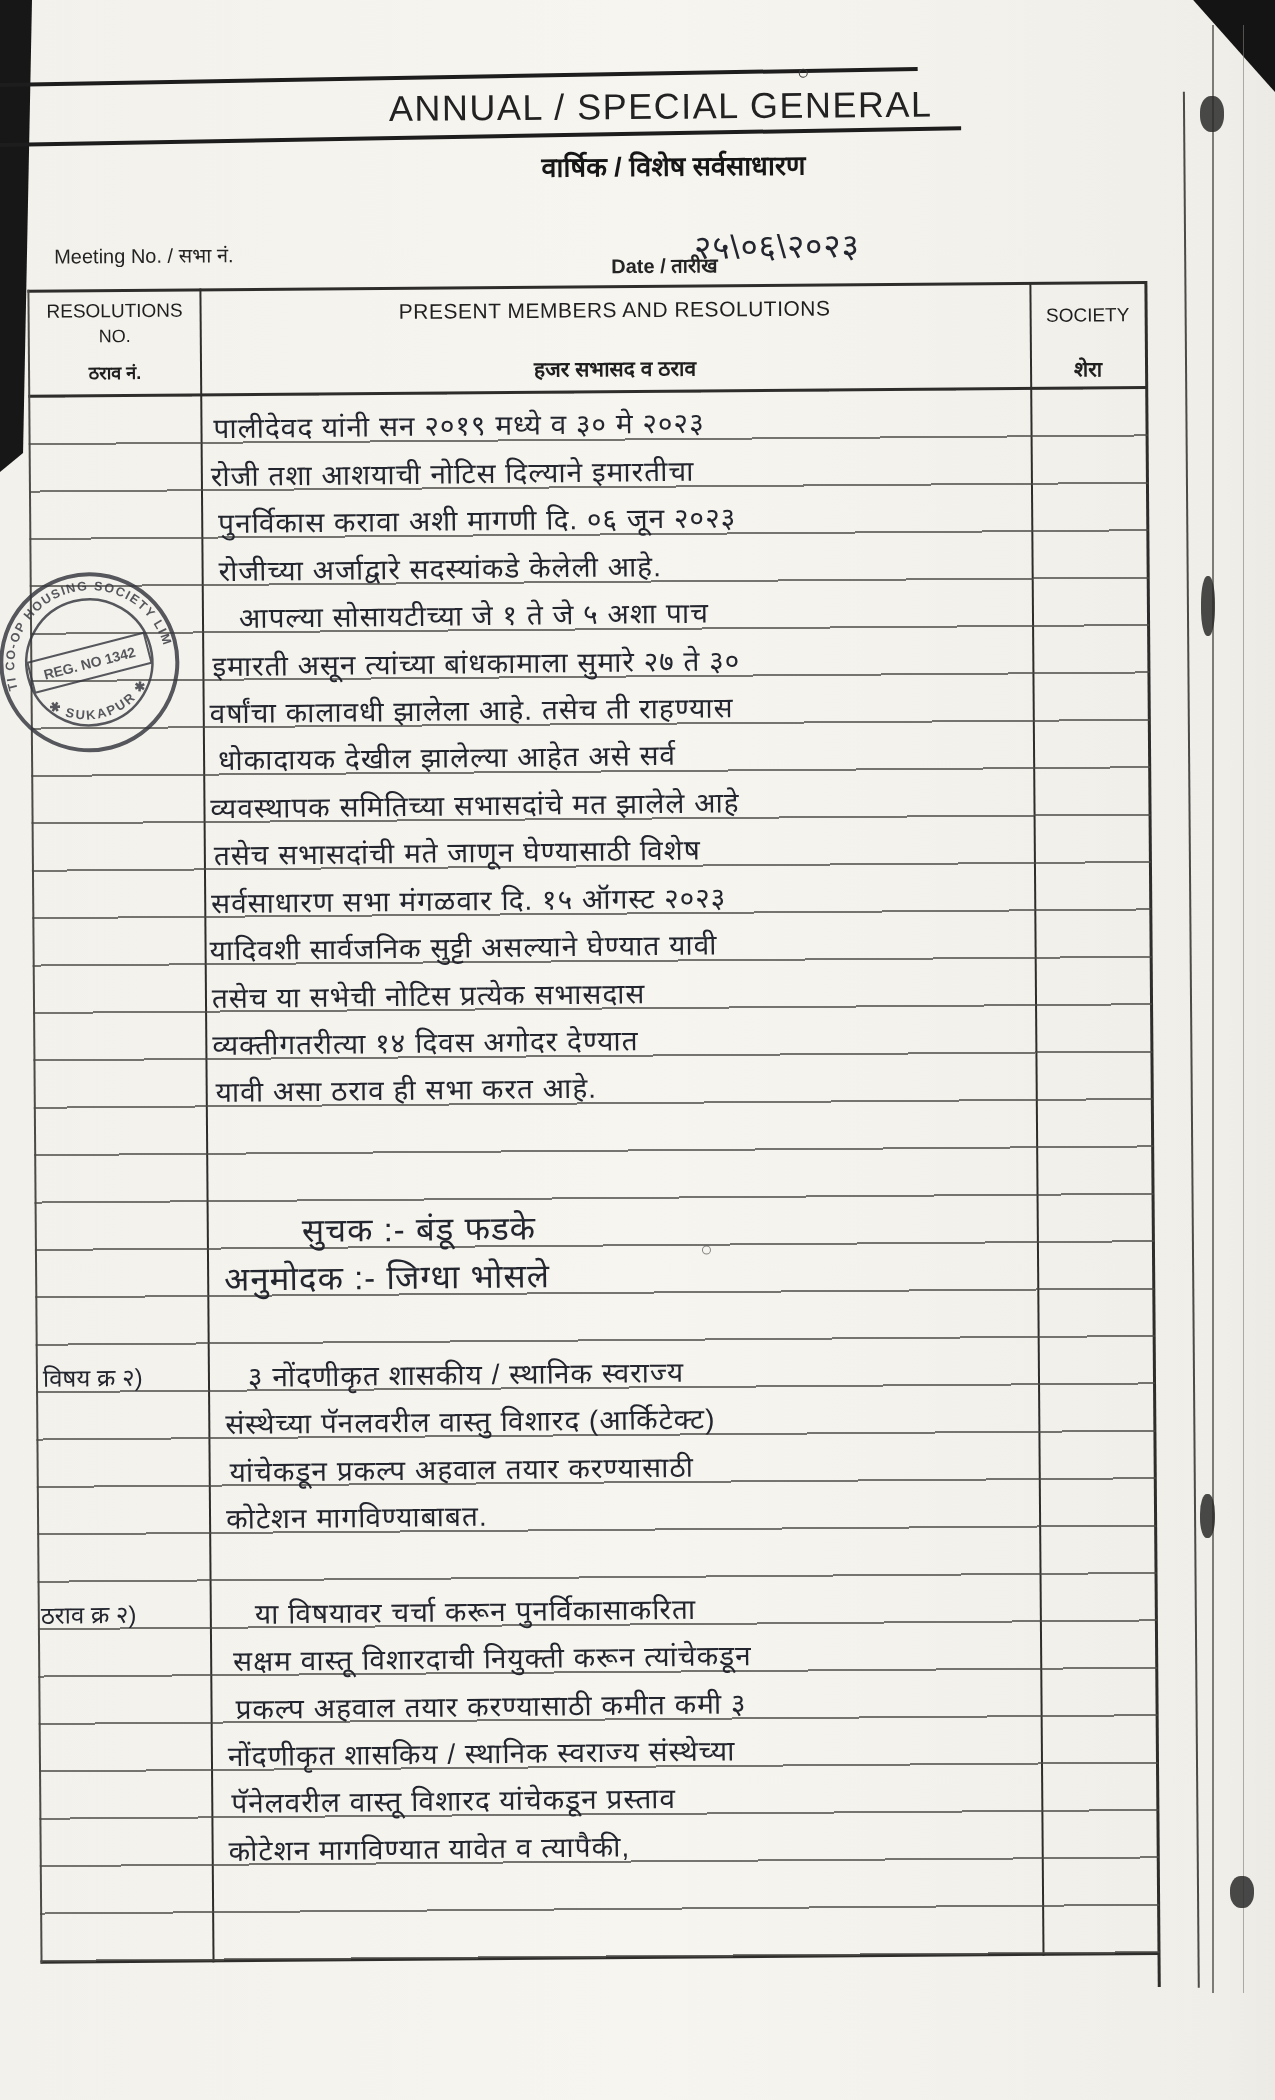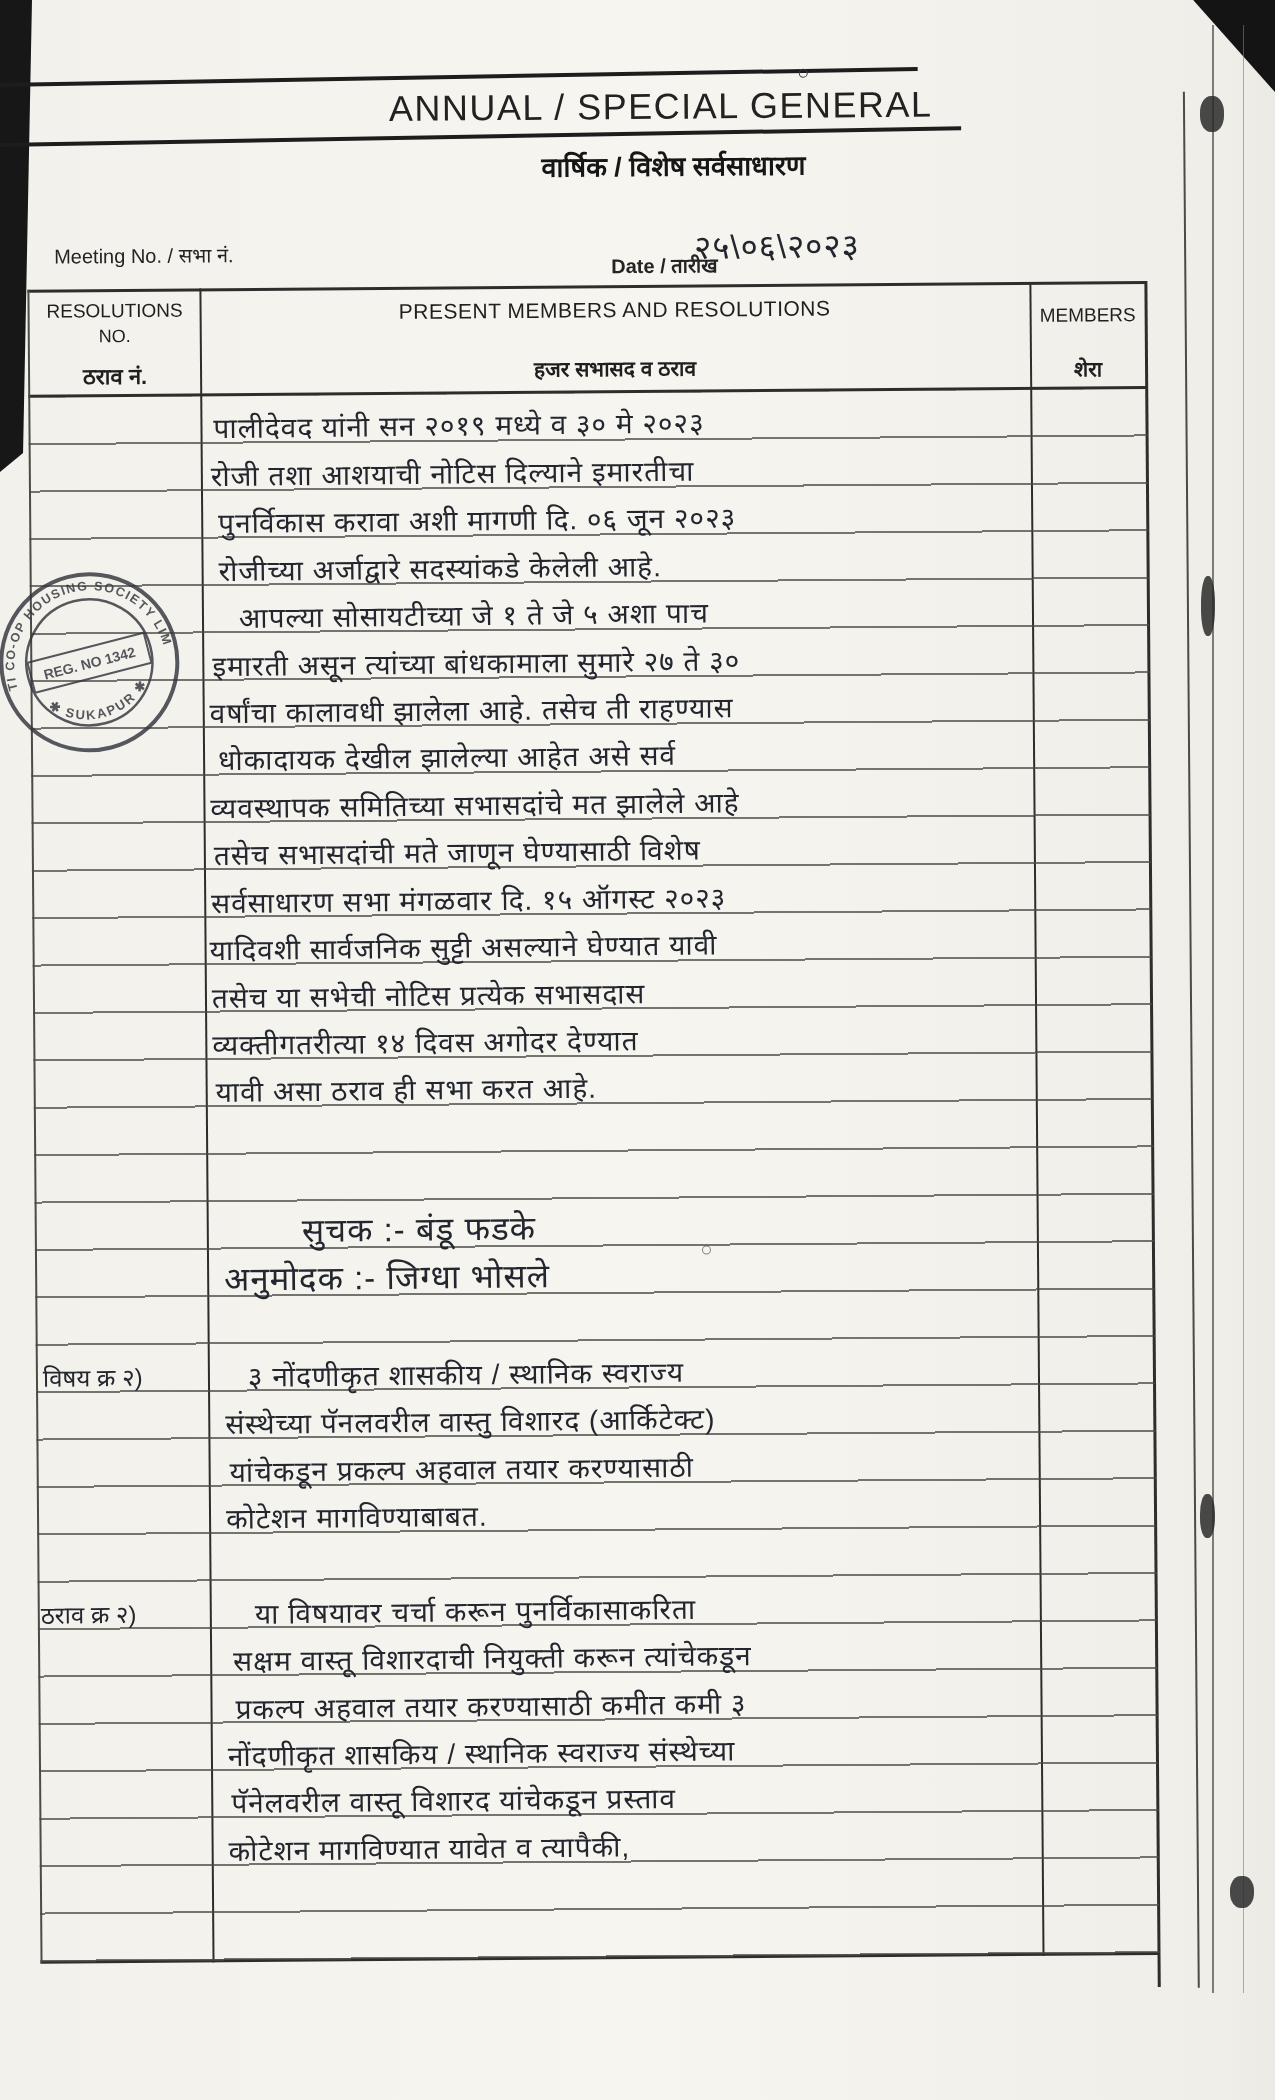--- a/index.html
+++ b/index.html
@@ -63,24 +63,24 @@
     <div class="border" style="left:33px;top:390px;width:1119px;height:3px;"></div>
     <div class="border" style="left:33px;top:1956px;width:1119px;height:3px;"></div>
     <div class="border thin" style="left:33px;top:285px;width:2px;height:1674px;"></div>
     <div class="border" style="left:205px;top:285px;width:2px;height:1674px;"></div>
     <div class="border" style="left:1035px;top:285px;width:2px;height:1674px;"></div>
     <div class="border" style="left:1150px;top:285px;width:3px;height:1706px;"></div>
     <div class="border thin" style="left:1190px;top:96px;width:2px;height:1896px;"></div>
 
     <div class="hdr" style="left:120px;top:296px;font-size:19px;">RESOLUTIONS</div>
     <div class="hdr" style="left:120px;top:322px;font-size:18px;">NO.</div>
-    <div class="hdr" style="left:120px;top:356px;font-size:22px;font-weight:bold;">ठराव नं.</div>
+    <div class="hdr" style="left:120px;top:356px;font-size:18px;font-weight:bold;">ठराव नं.</div>
     <div class="hdr" style="left:620px;top:298px;font-size:21px;letter-spacing:.5px;">PRESENT MEMBERS AND RESOLUTIONS</div>
     <div class="hdr" style="left:620px;top:354px;font-size:21px;font-weight:bold;">हजर सभासद व ठराव</div>
-    <div class="hdr" style="left:1093px;top:308px;font-size:19px;">MEMBERS</div>
+    <div class="hdr" style="left:1093px;top:308px;font-size:19px;">SOCIETY</div>
     <div class="hdr" style="left:1093px;top:358px;font-size:21px;font-weight:bold;">शेरा</div>
 
     <div class="ruled"></div>
 
     <div class="hw" style="left:218px;top:404px;">पालीदेवद यांनी सन २०१९ मध्ये व ३० मे २०२३</div>
     <div class="hw" style="left:215px;top:452px;">रोजी तशा आशयाची नोटिस दिल्याने इमारतीचा</div>
     <div class="hw" style="left:222px;top:499px;">पुनर्विकास करावा अशी मागणी दि. ०६ जून २०२३</div>
     <div class="hw" style="left:222px;top:547px;">रोजीच्या अर्जाद्वारे सदस्यांकडे केलेली आहे.</div>
     <div class="hw" style="left:242px;top:594px;">आपल्या सोसायटीच्या जे १ ते जे ५ अशा पाच</div>
     <div class="hw" style="left:215px;top:642px;">इमारती असून त्यांच्या बांधकामाला सुमारे २७ ते ३०</div>

